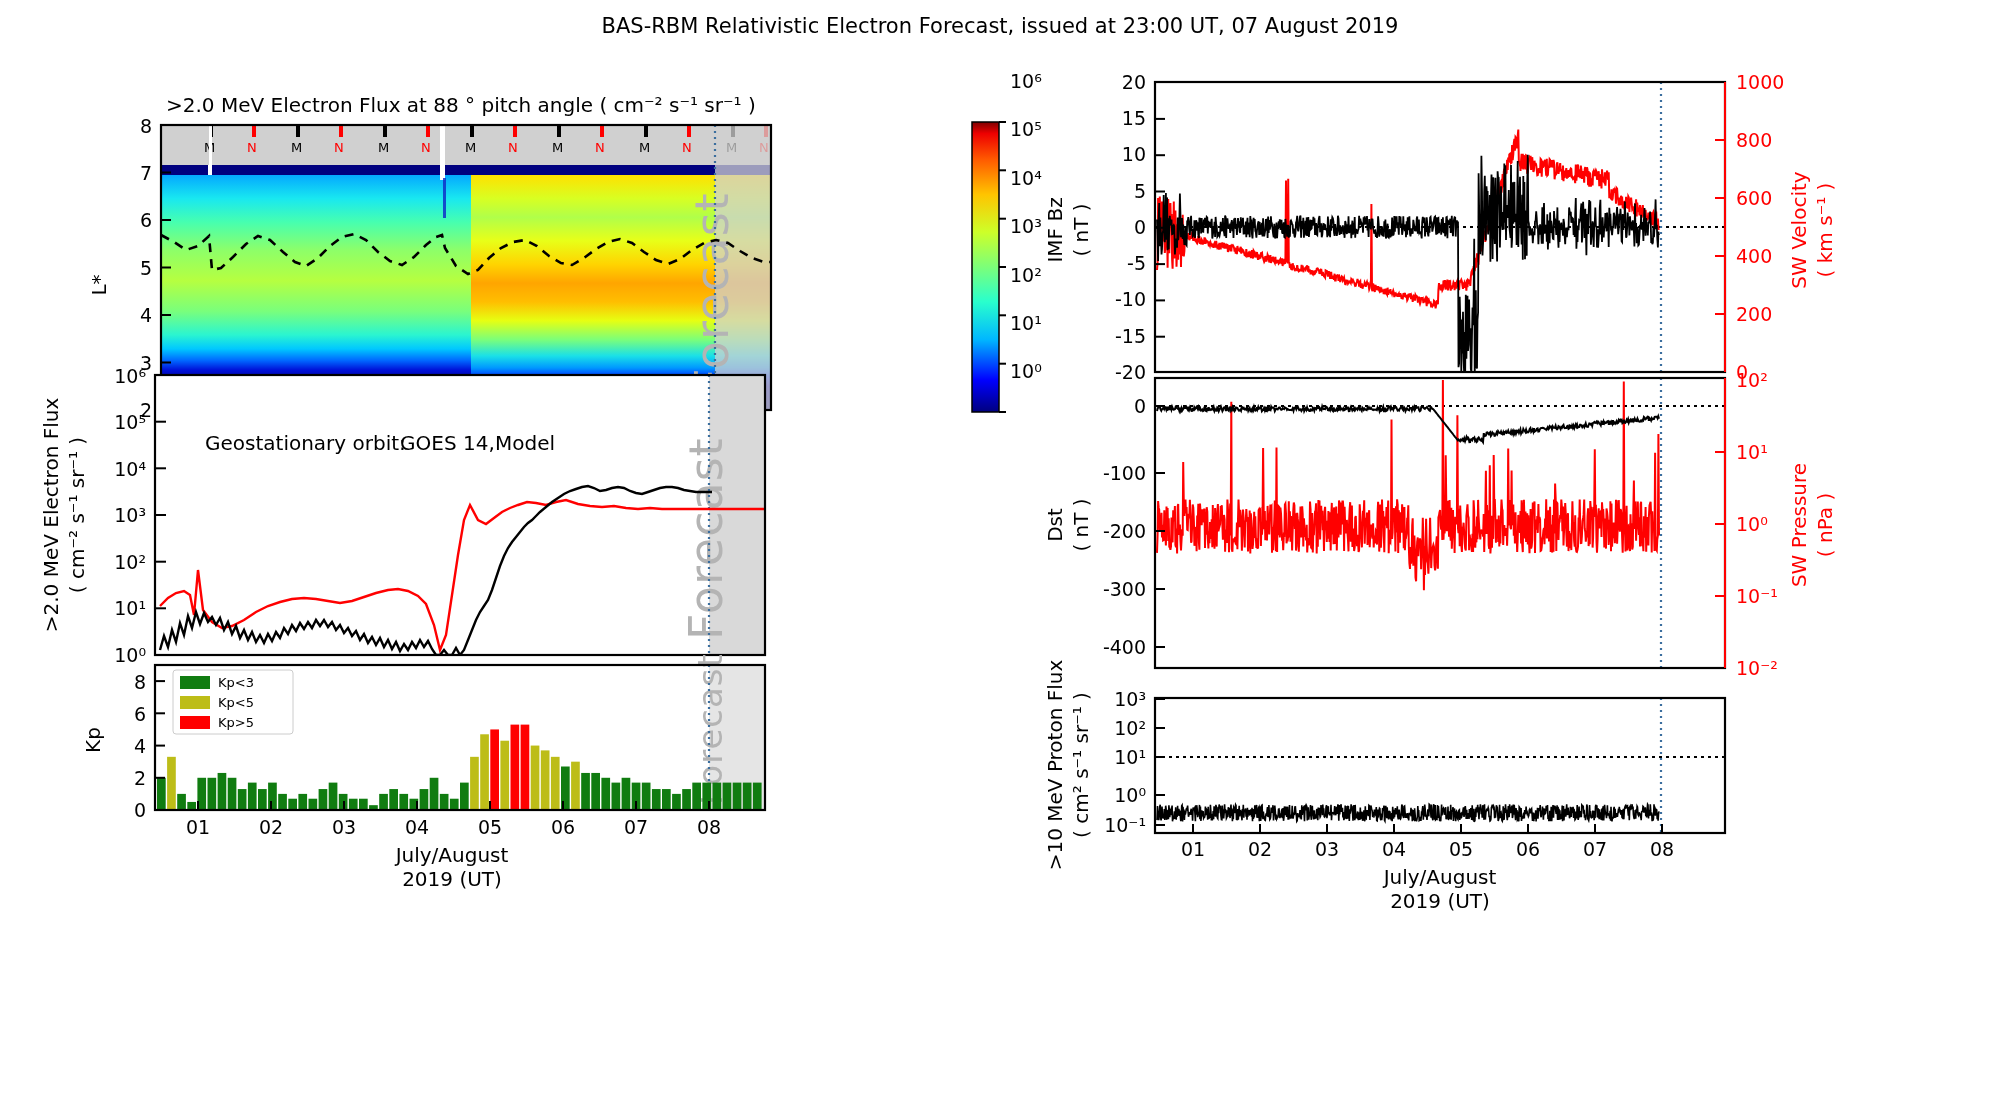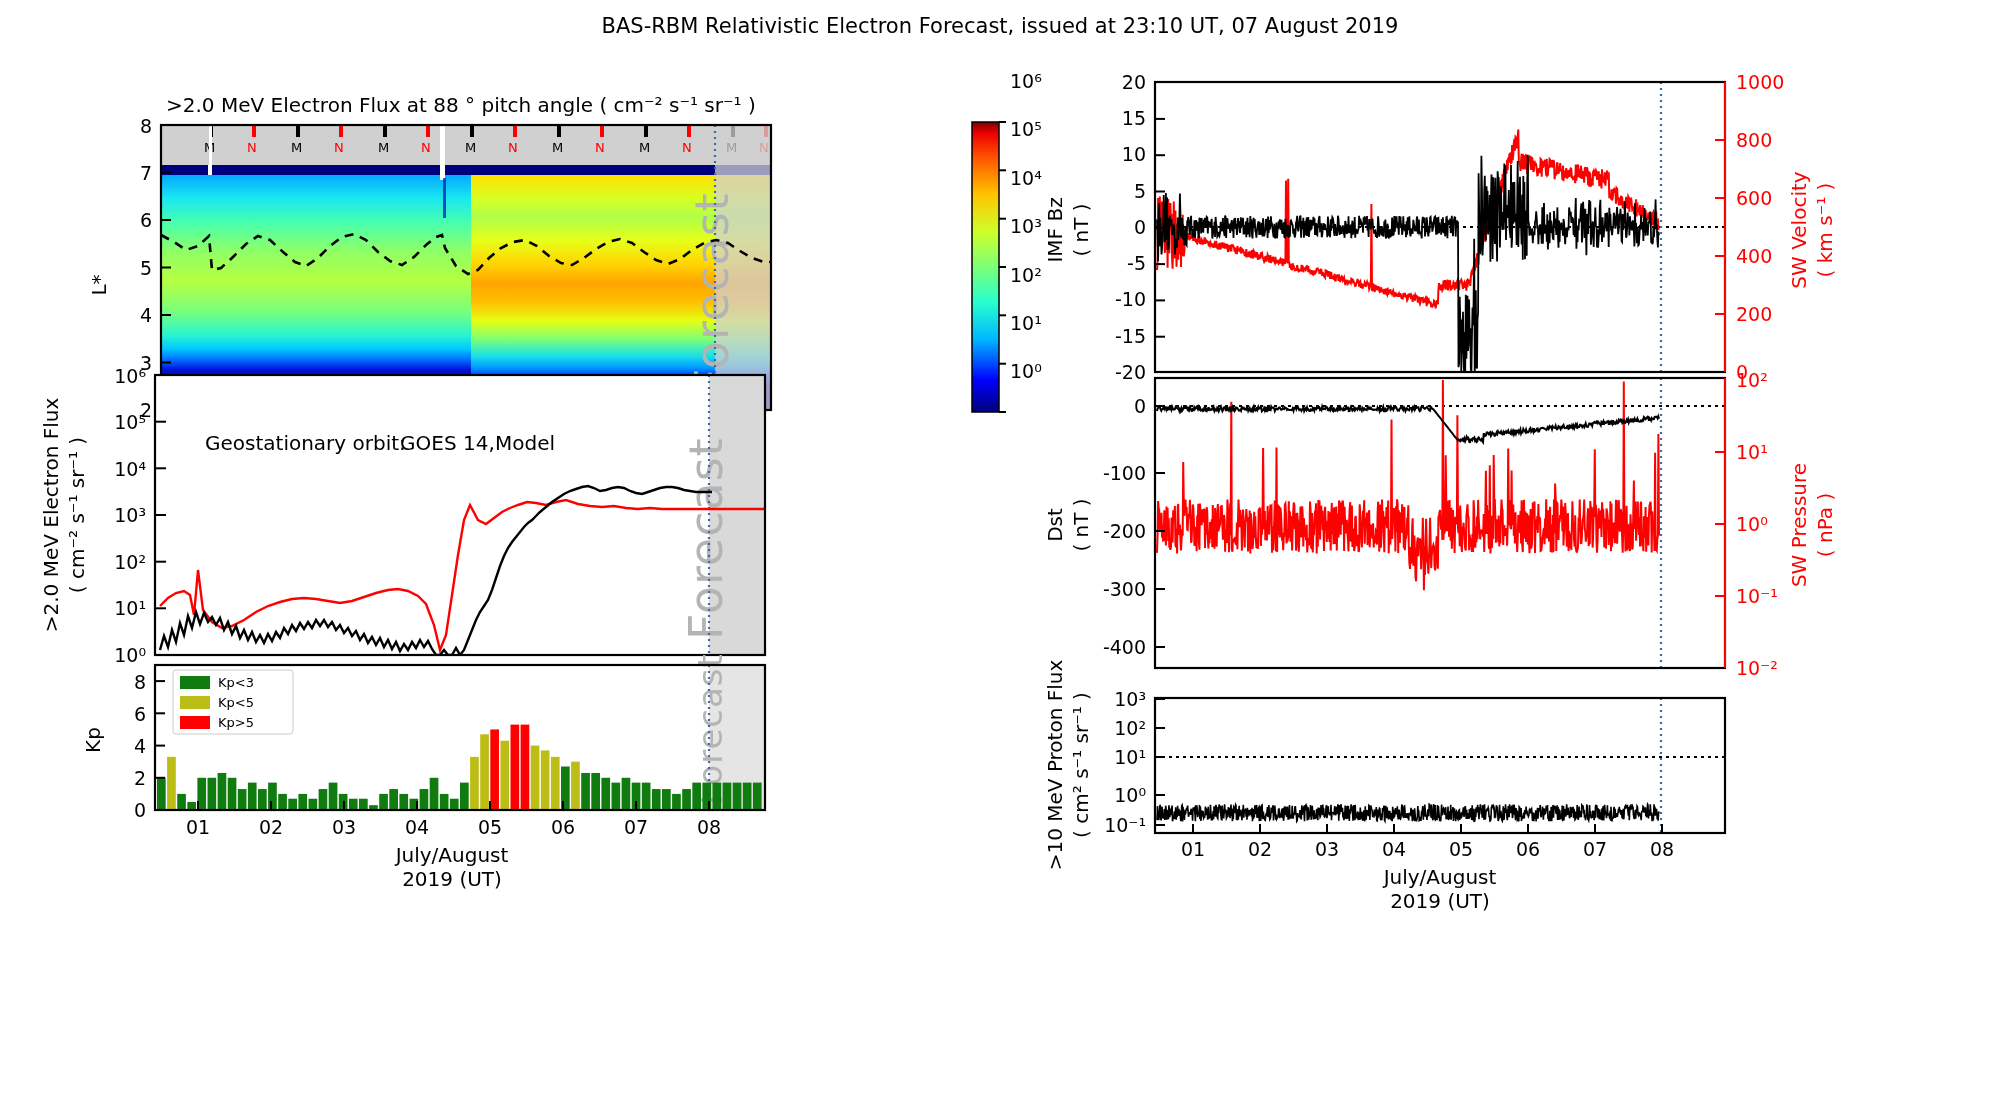--- a/index.html
+++ b/index.html
@@ -14,21 +14,21 @@
   .axlab{font-size:20px;fill:#000;}
   .axlabR{font-size:20px;fill:#f00;}
   .panttl{font-size:20px;fill:#000;}
   .smallMN{font-size:13px;}
   .fcast{font-size:46px;fill:#b4b4b4;letter-spacing:1px;}
   .legtxt{font-size:13px;fill:#000;}
 </style>
 </head>
 <body>
 
-<div class="abs ttl">BAS-RBM Relativistic Electron Forecast, issued at 23:10 UT, 07 August 2019</div>
+<div class="abs ttl">BAS-RBM Relativistic Electron Forecast, issued at 23:00 UT, 07 August 2019</div>
 
 <div class="abs" style="left:6px;top:50px;margin-top:40px;">
 <svg width="1000" height="1050" viewBox="0 0 1000 1050">
   <defs>
     <linearGradient id="jetbar" x1="0" y1="1" x2="0" y2="0">
       <stop offset="0.00" stop-color="#00007f"></stop>
       <stop offset="0.11" stop-color="#0000ff"></stop>
       <stop offset="0.25" stop-color="#00b7ff"></stop>
       <stop offset="0.38" stop-color="#29ffcd"></stop>
       <stop offset="0.50" stop-color="#7cff79"></stop>

